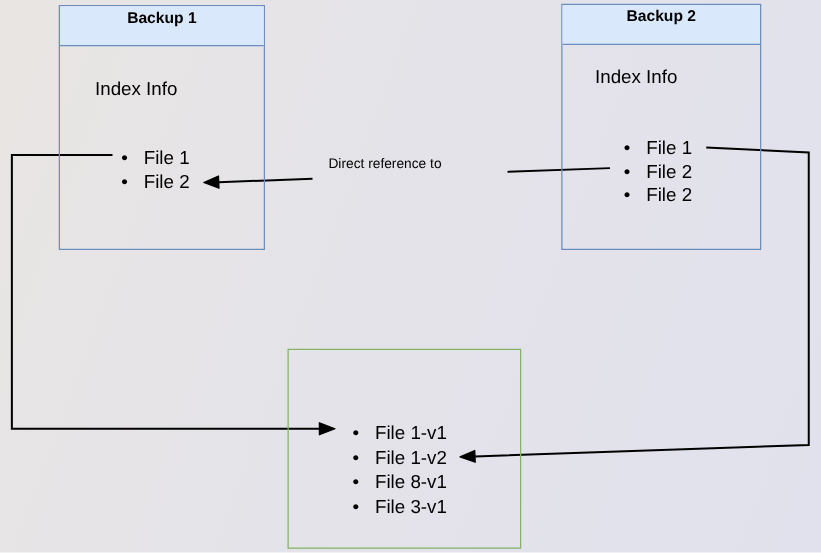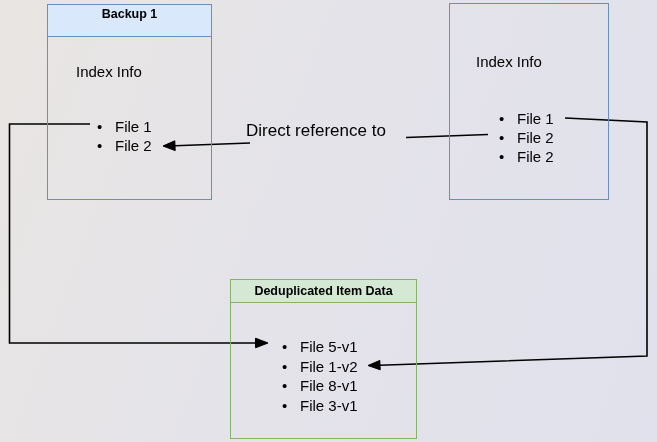--- a/index.html
+++ b/index.html
@@ -70,21 +70,21 @@
   .dot {
     display: inline-block;
     width: 11px;
     margin-right: 7px;
     text-align: left;
   }
   .annotation {
     position: absolute;
     left: 246px; top: 124px;
     width: 124px;
-    font-size: 17px;
+    font-size: 11px;
     line-height: 14px;
     text-align: center;
     white-space: nowrap;
   }
 </style>
 </head>
 <body>
 
 <div class="canvas">
 
@@ -110,43 +110,43 @@
         <span>File 1</span>
       </div>
       <div class="frow">
         <span class="dot">•</span>
         <span>File 2</span>
       </div>
     </div>
   </div>
 
   <div class="box blue" style="left:449px; top:3px; width:160px; height:197px;">
+    <div class="box-header">Backup 2</div>
     <div class="subtitle" style="left:26px; top:49px;">Index Info</div>
     <div class="files" style="left:49px; top:104.5px;">
       <div class="frow">
         <span class="dot">•</span>
         <span>File 1</span>
       </div>
       <div class="frow">
         <span class="dot">•</span>
         <span>File 2</span>
       </div>
       <div class="frow">
         <span class="dot">•</span>
         <span>File 2</span>
       </div>
     </div>
   </div>
 
   <div class="box green" style="left:230px; top:279px; width:187px; height:160px;">
-    <div class="box-header">Deduplicated Item Data</div>
     <div class="files dedup-files" style="left:51px; top:57px;">
       <div class="frow">
         <span class="dot">•</span>
-        <span>File 5-v1</span>
+        <span>File 1-v1</span>
       </div>
       <div class="frow">
         <span class="dot">•</span>
         <span>File 1-v2</span>
       </div>
       <div class="frow">
         <span class="dot">•</span>
         <span>File 8-v1</span>
       </div>
       <div class="frow">

